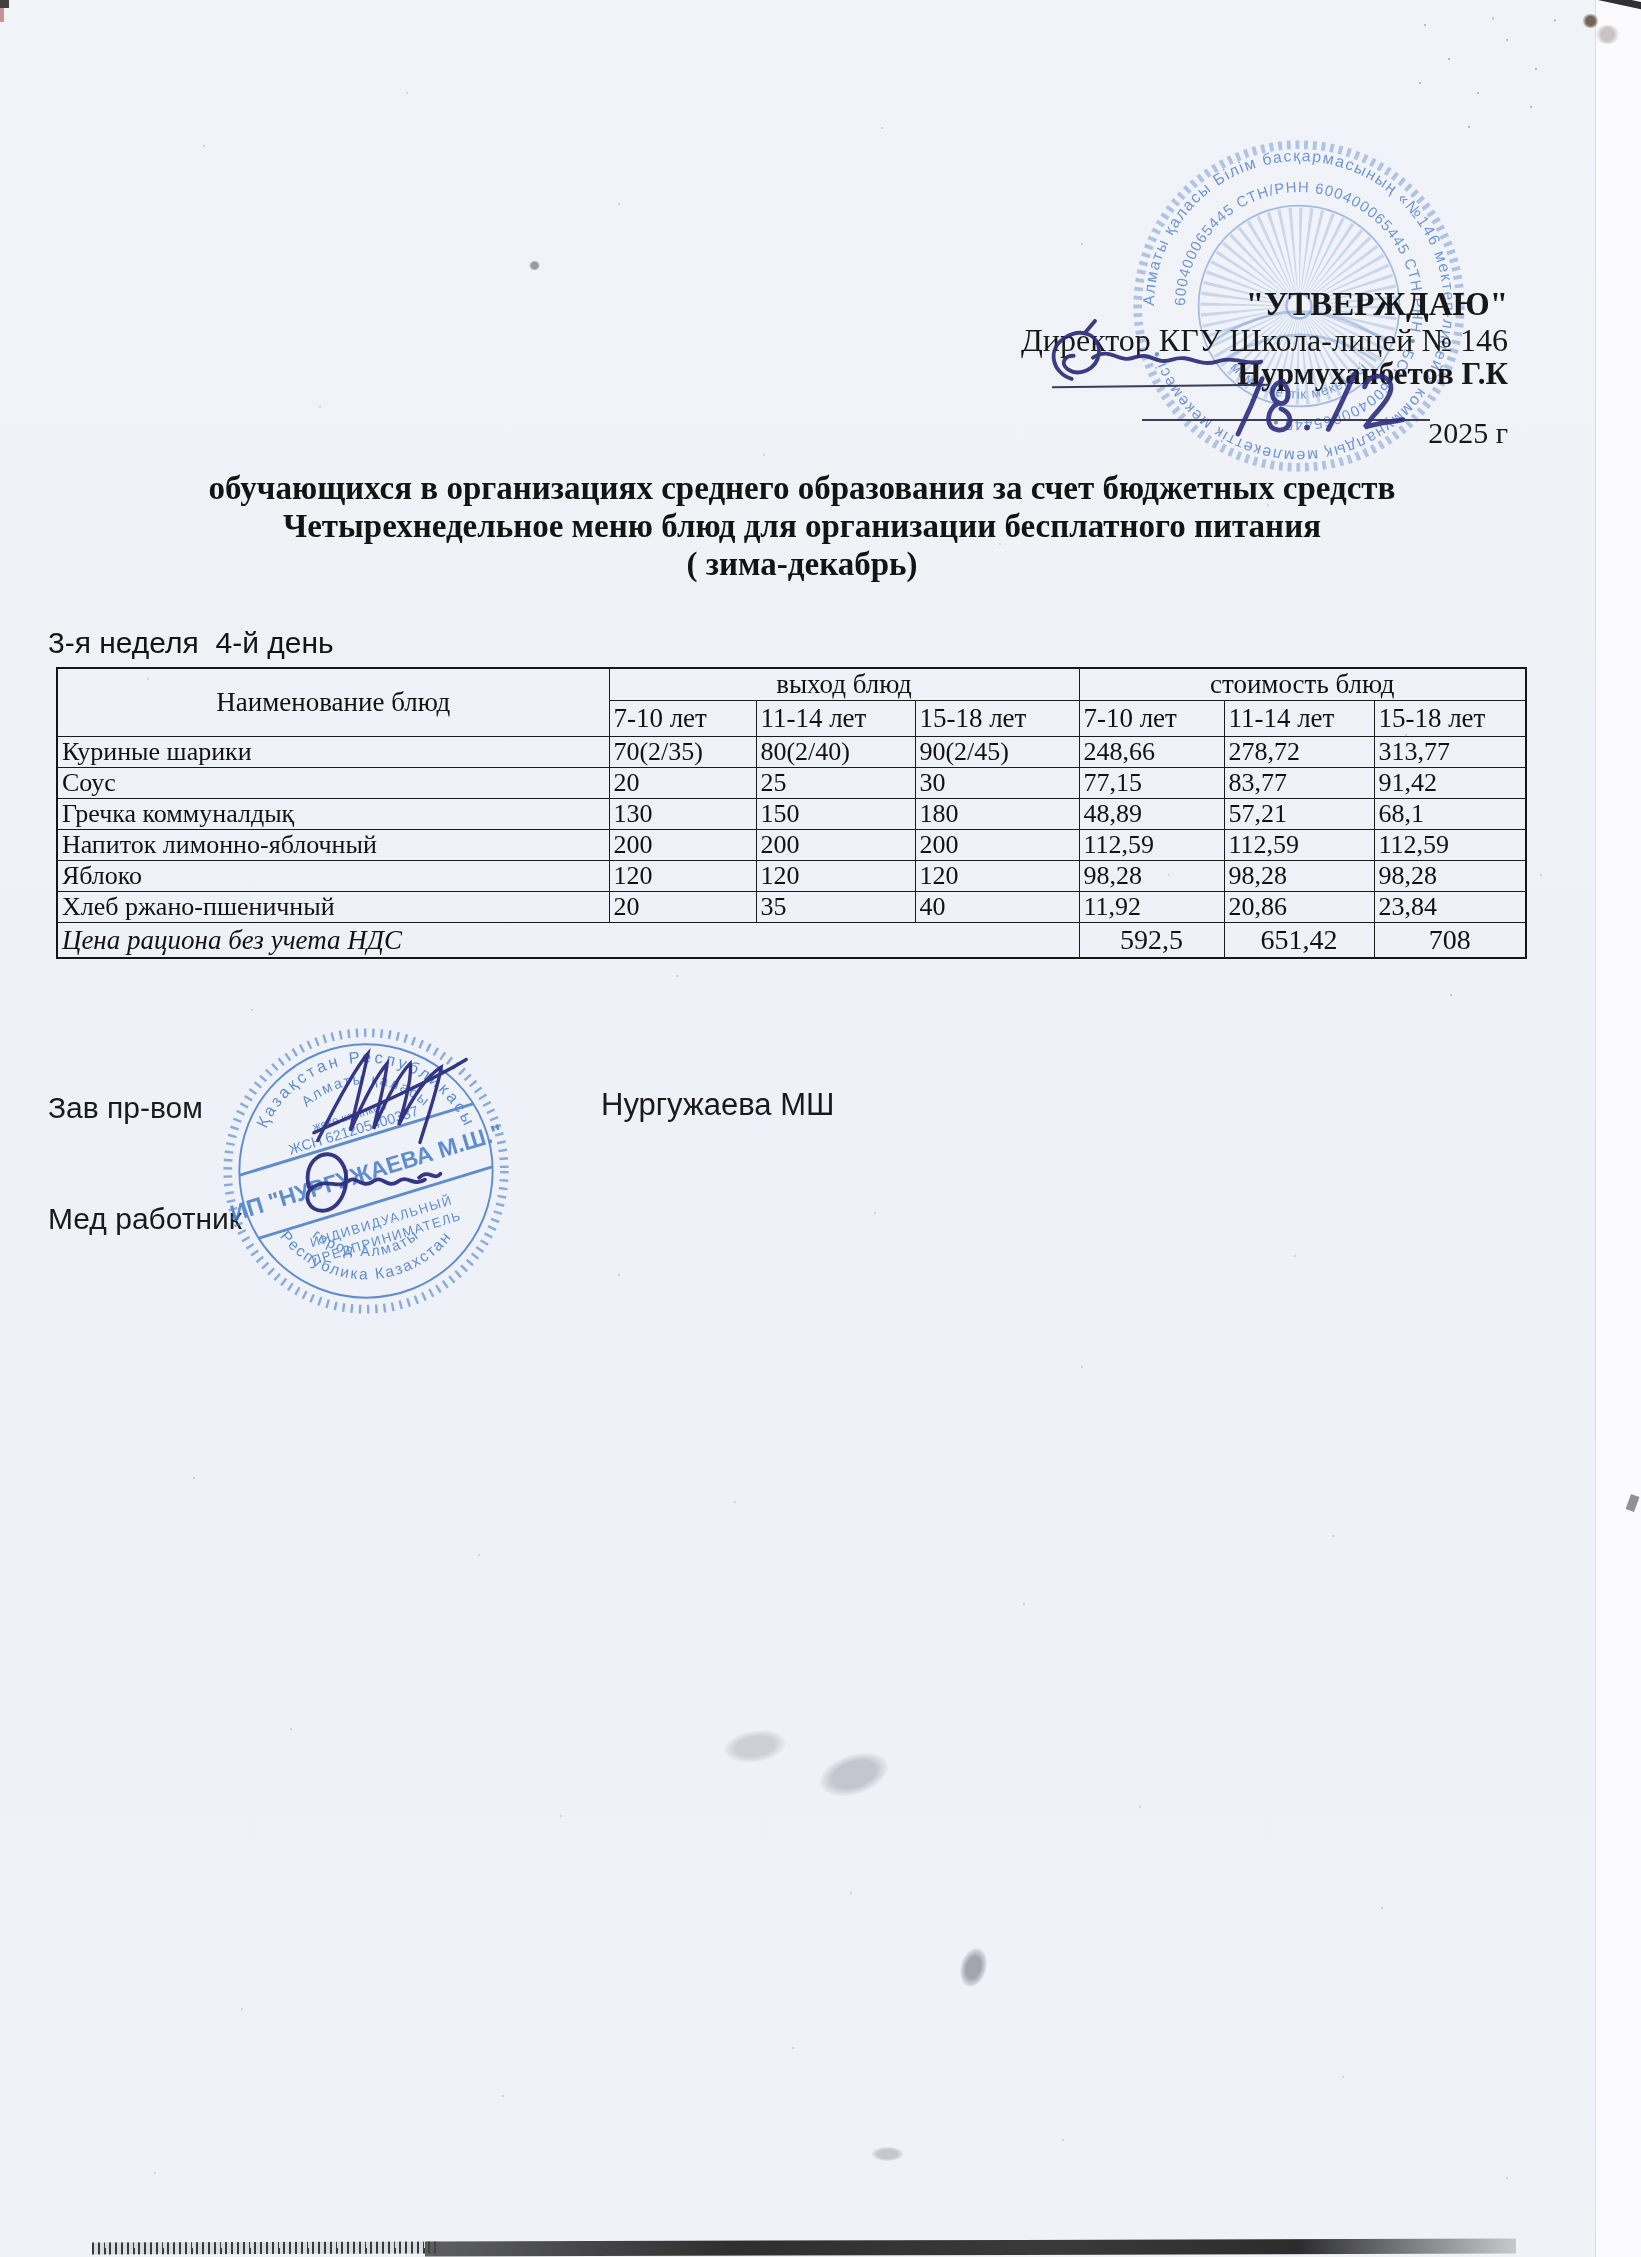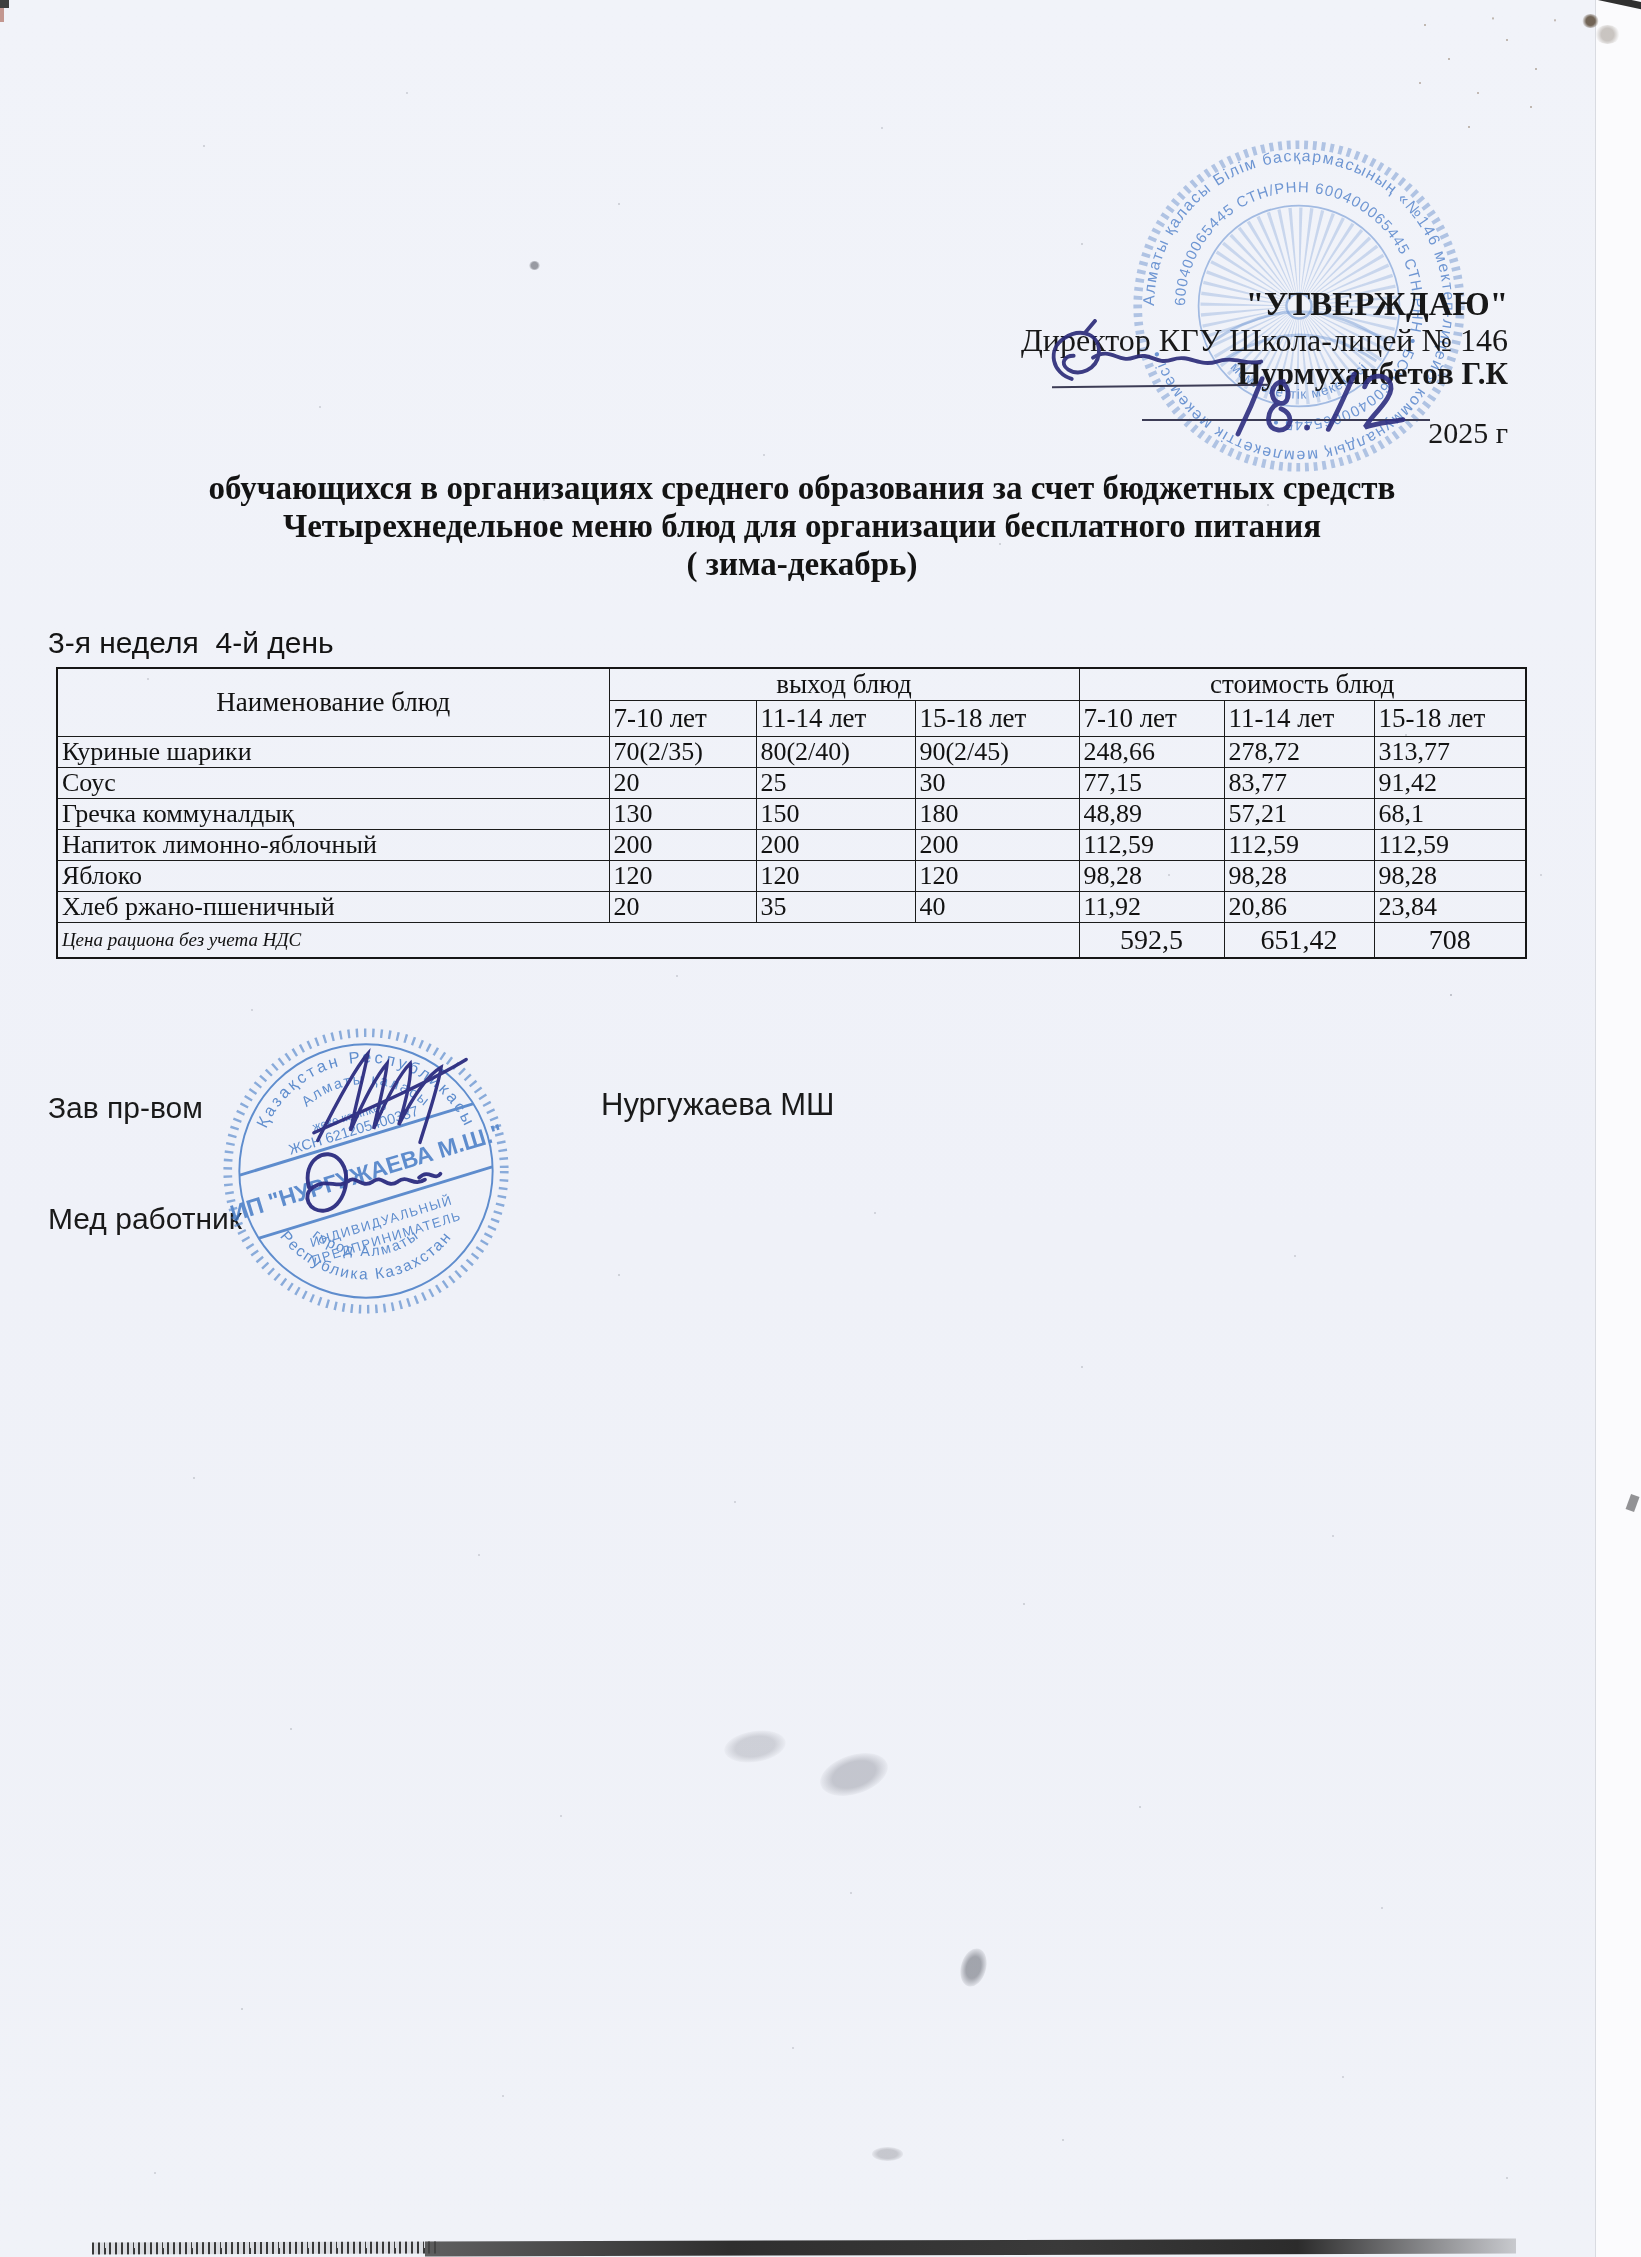--- a/index.html
+++ b/index.html
@@ -47,21 +47,21 @@
     border:1.9px solid #1b1b1b;padding:0 3.9px;vertical-align:middle;
     font-weight:normal;overflow:hidden;white-space:nowrap;
   }
   table.menu{border:2.9px solid #161616;margin-left:12px;}
   tr.hrow1 th{height:29px;font-size:27px;}
   tr.hrow2 th{height:35px;font-size:27px;}
   td.num,th.age{text-align:left;}
   td.dish{text-align:left;padding-left:8.7px;}
   tr.drow td{height:30px;}
   tr.trow td{height:34px;}
-  td.total-label{font-style:italic;font-size:19px;padding-left:8.7px;}
+  td.total-label{font-style:italic;font-size:27px;padding-left:8.7px;}
   td.total-val{font-weight:bold;font-size:28px;text-align:center;}
 
   
   .role{
     position:absolute;font-family:"Liberation Sans","DejaVu Sans",sans-serif;
     font-size:30px;color:#1a1a1a;
   }
   .r1{left:48px;top:1091px;}
   .r2{left:48px;top:1202px;}
   .rname{left:601px;top:1087px;font-size:31px;}

